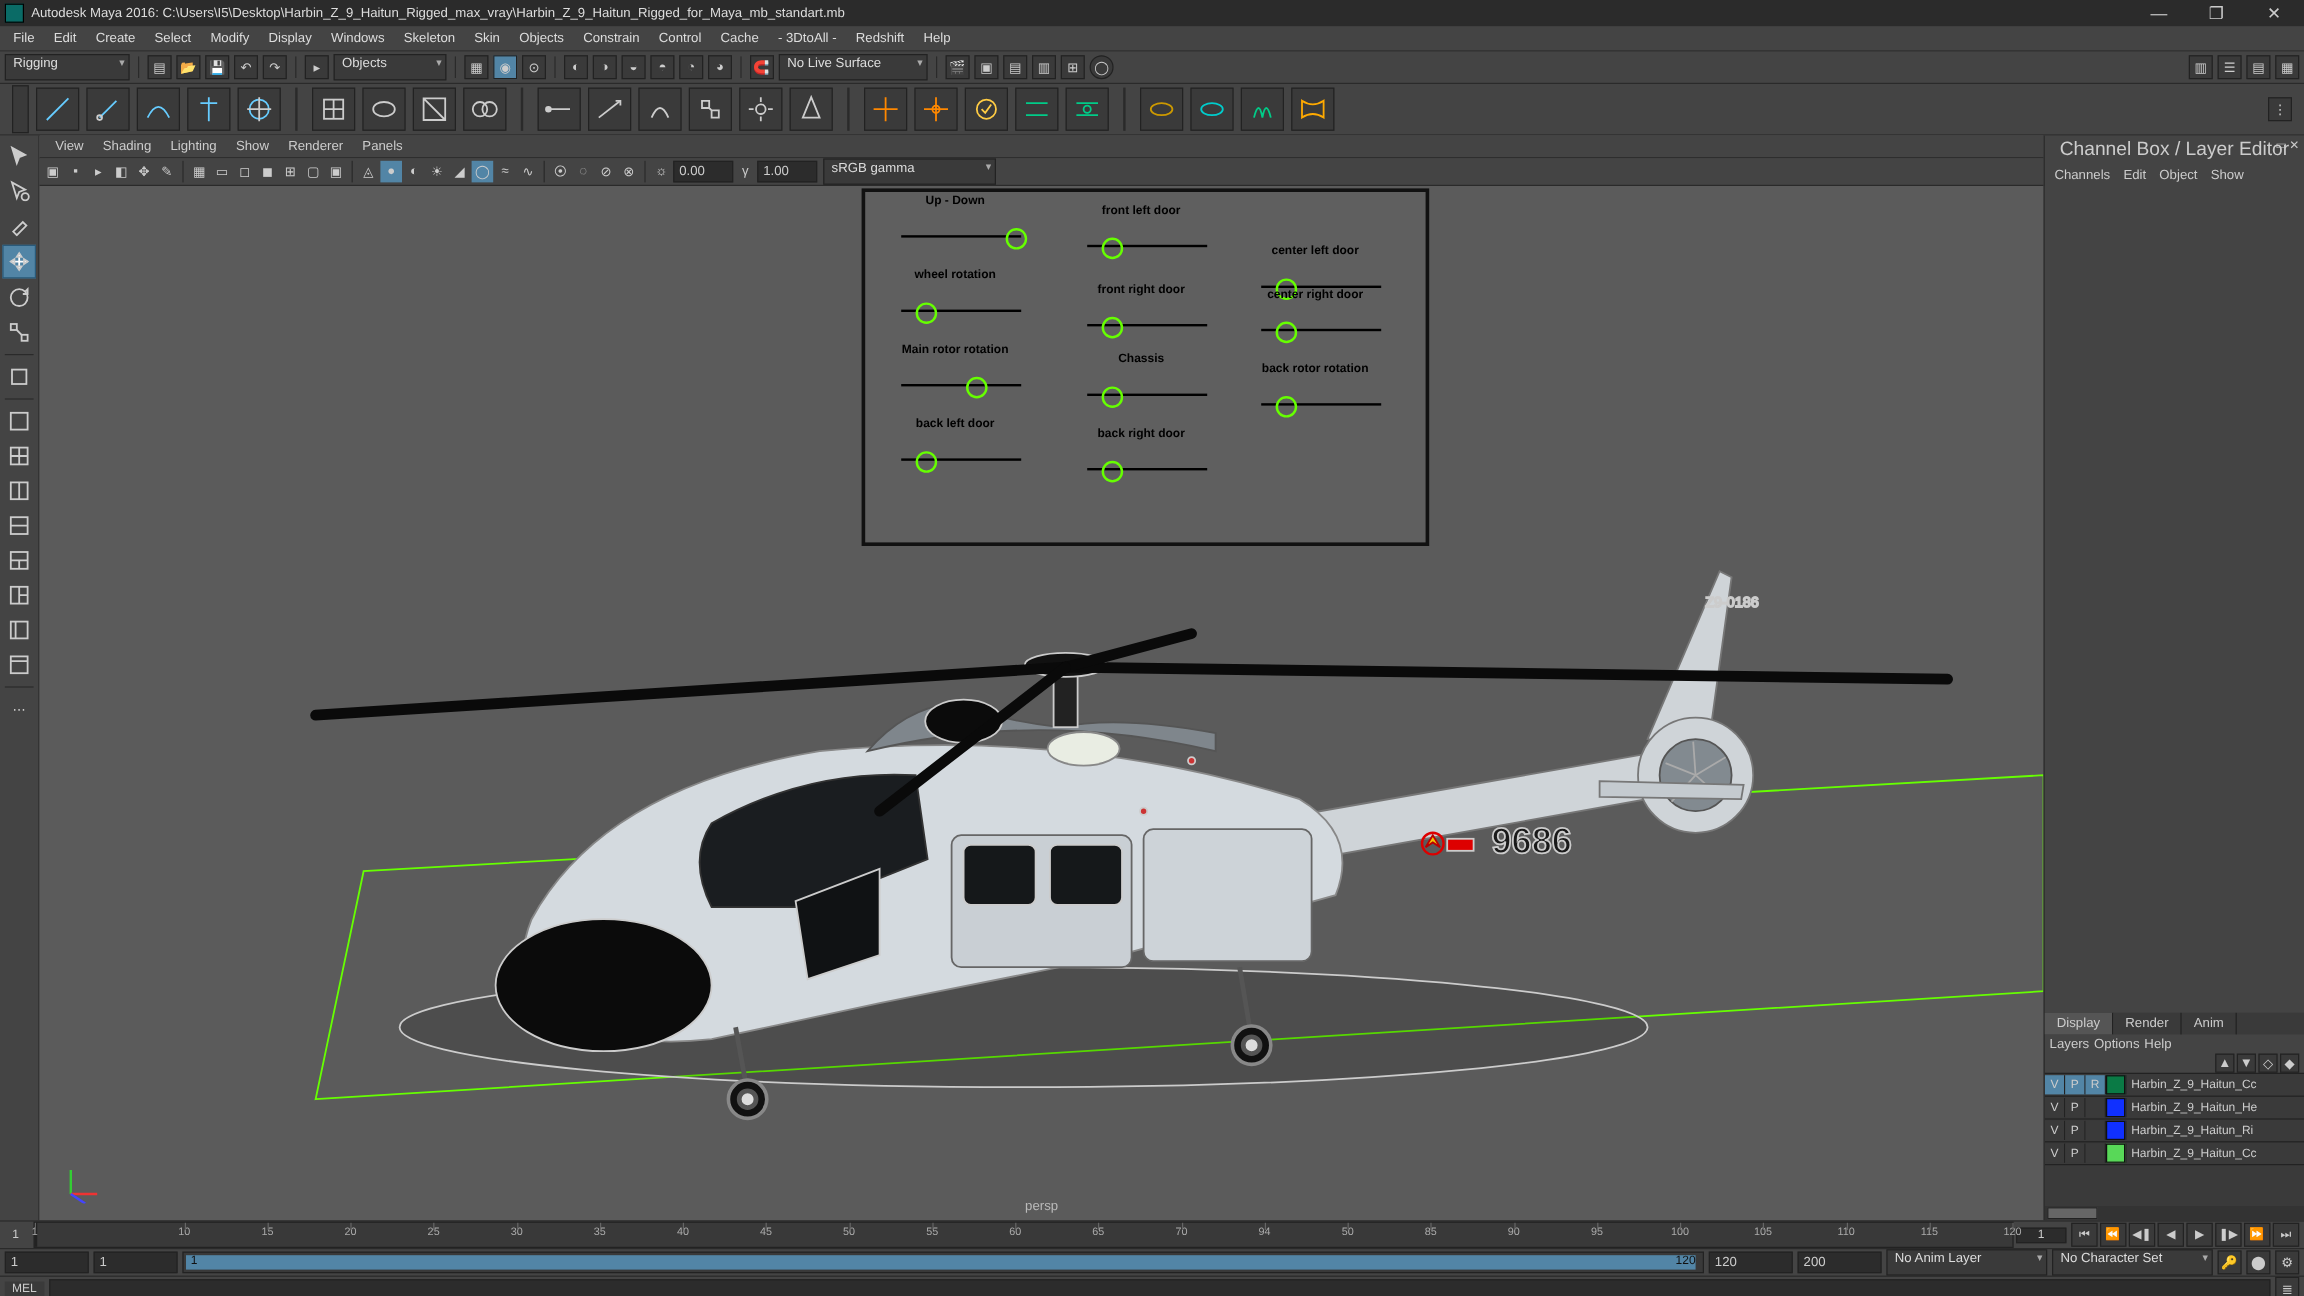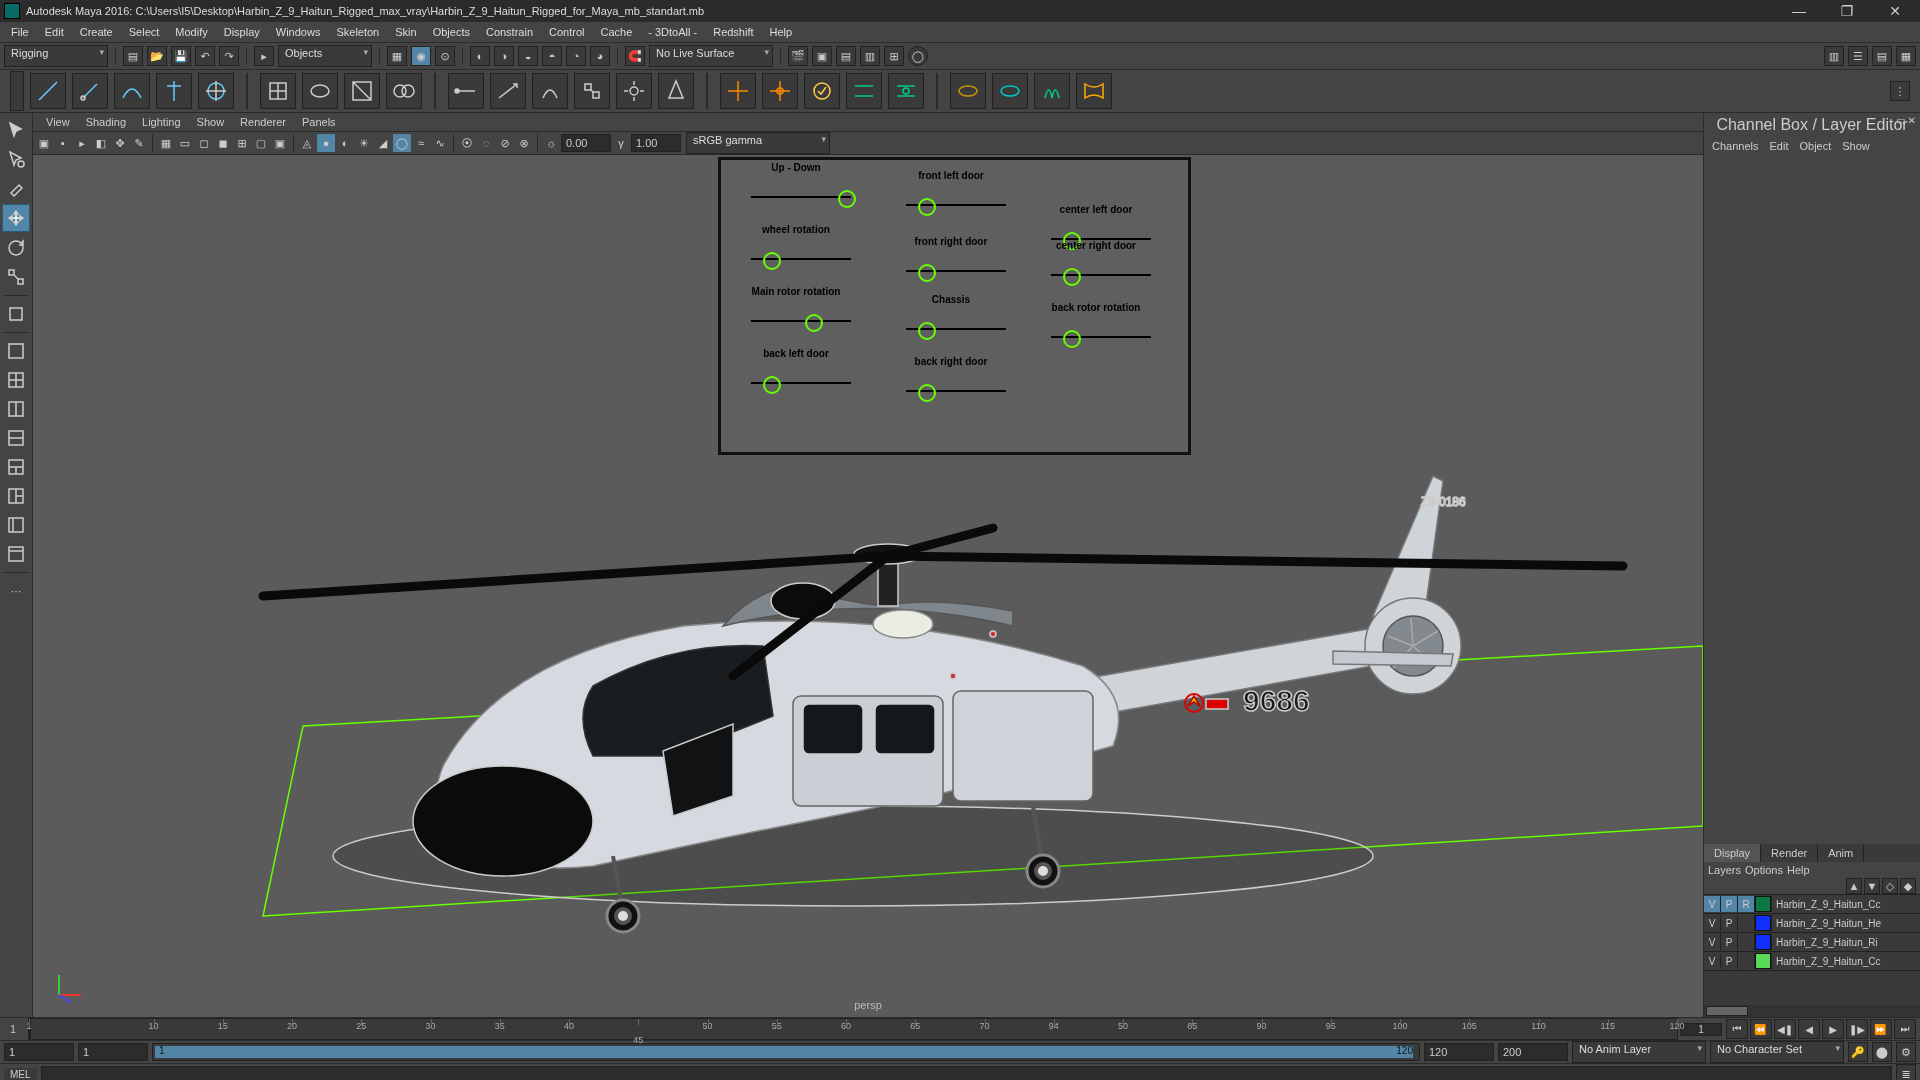--- a/index.html
+++ b/index.html
@@ -666,21 +666,21 @@
       <div class="lbl" style="left: 15.9664%;">20</div>
       <div class="tick" style="left: 15.9664%;"></div>
       <div class="lbl" style="left: 20.1681%;">25</div>
       <div class="tick" style="left: 20.1681%;"></div>
       <div class="lbl" style="left: 24.3697%;">30</div>
       <div class="tick" style="left: 24.3697%;"></div>
       <div class="lbl" style="left: 28.5714%;">35</div>
       <div class="tick" style="left: 28.5714%;"></div>
       <div class="lbl" style="left: 32.7731%;">40</div>
       <div class="tick" style="left: 32.7731%;"></div>
-      <div class="lbl" style="left: 36.9748%; margin-top: 14px;">45</div>
+      <div class="lbl" style="left: 36.9748%;">45</div>
       <div class="tick" style="left: 36.9748%;"></div>
       <div class="lbl" style="left: 41.1765%;">50</div>
       <div class="tick" style="left: 41.1765%;"></div>
       <div class="lbl" style="left: 45.3782%;">55</div>
       <div class="tick" style="left: 45.3782%;"></div>
       <div class="lbl" style="left: 49.5798%;">60</div>
       <div class="tick" style="left: 49.5798%;"></div>
       <div class="lbl" style="left: 53.7815%;">65</div>
       <div class="tick" style="left: 53.7815%;"></div>
       <div class="lbl" style="left: 57.9832%;">70</div>

